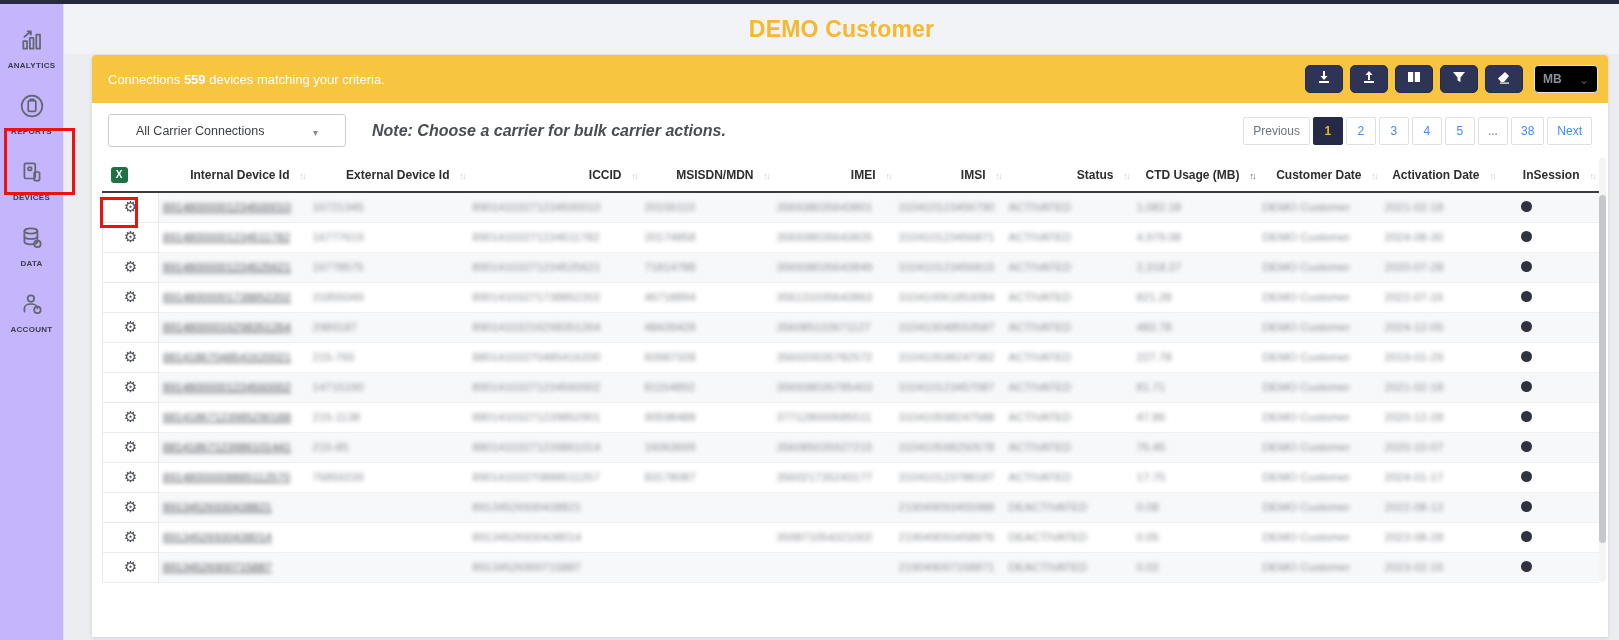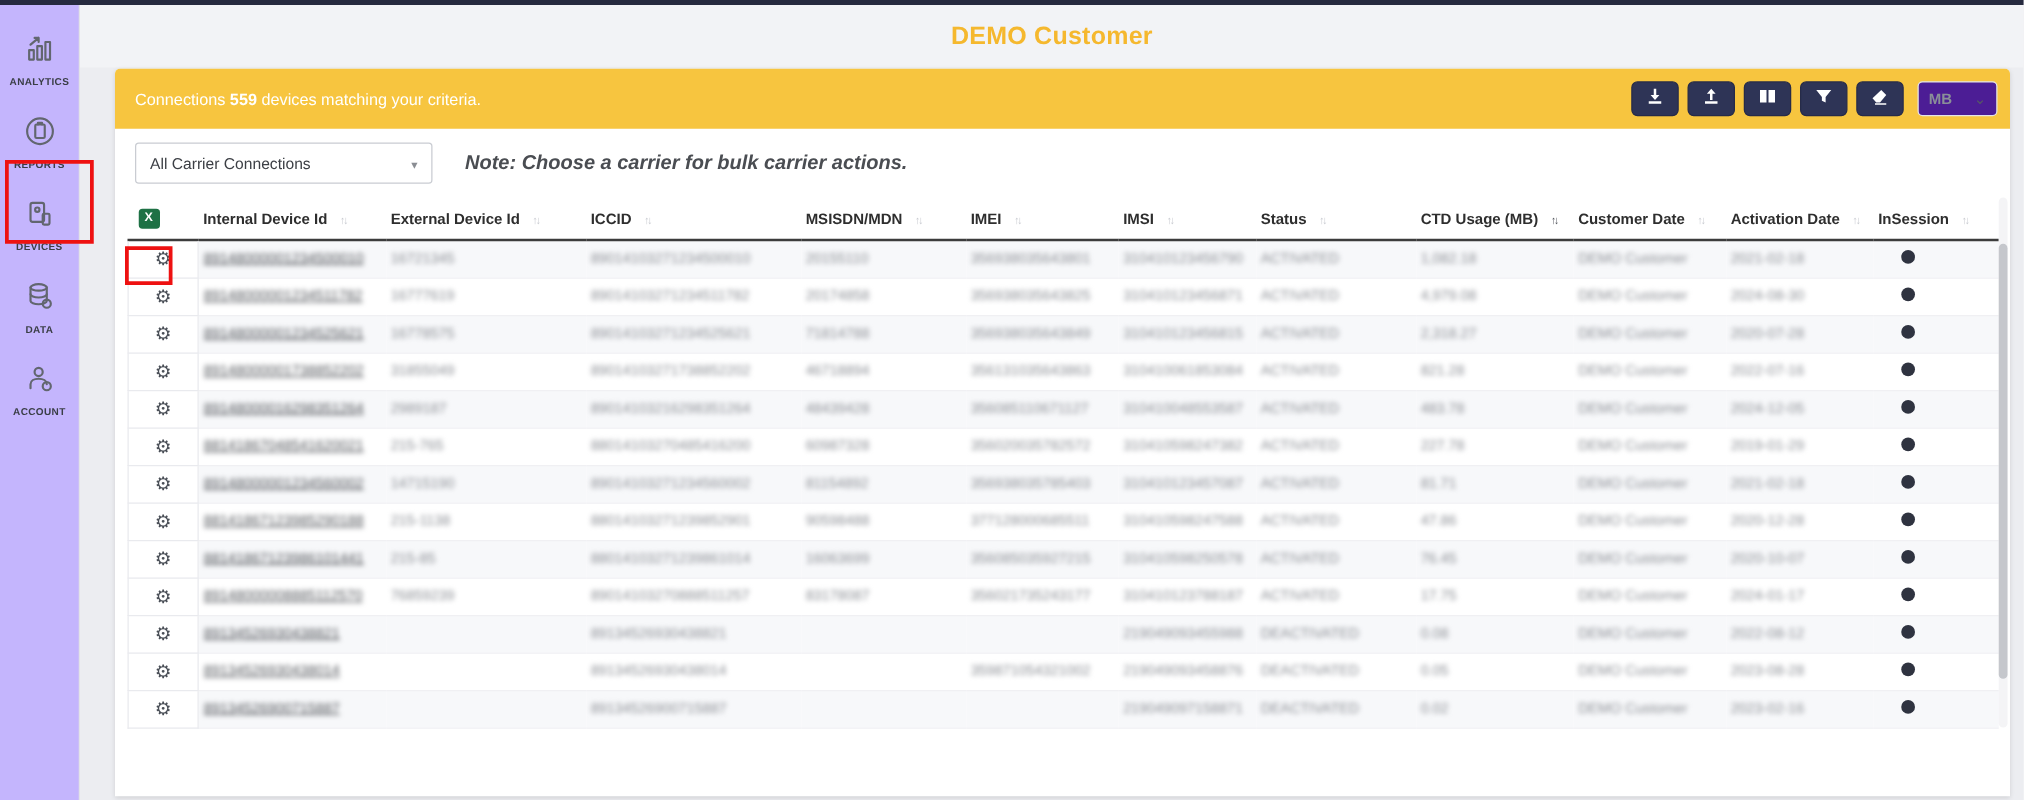--- a/index.html
+++ b/index.html
@@ -8,21 +8,21 @@
     font-family:"Liberation Sans", sans-serif;
     background:#ecedf1;
     position:relative;
   }
   
   .top-strip { position:absolute; left:0; top:0; width:1619px; height:4px; background:#262a3f; }
   .app-header {
     position:absolute; left:64px; top:4px; width:1555px; height:50px;
     background:#f2f3f6; display:flex; align-items:center; justify-content:center;
   }
-  .app-title { font-size:20px; font-weight:bold; color:#f5b82e; letter-spacing:.2px; }
+  .app-title { font-size:23px; font-weight:bold; color:#f5b82e; letter-spacing:.2px; }
 
   
   .sidebar {
     position:absolute; left:0; top:4px; width:64px; height:636px;
     background:#c4b5fd; border-right:1px solid #e2e3e8;
     display:flex; flex-direction:column; align-items:center; padding-top:12px;
   }
   .side-item { width:60px; height:64px; margin-bottom:2px; display:flex; flex-direction:column; align-items:center; justify-content:center; cursor:pointer; }
   .side-item svg { width:26px; height:26px; stroke:#62666f; fill:none; stroke-width:1.6; stroke-linecap:round; stroke-linejoin:round; }
   .side-label { margin-top:4px; font-size:8px; font-weight:bold; color:#3a3e46; letter-spacing:.3px; }
@@ -40,51 +40,51 @@
   }
   .banner-text { font-size:13px; color:#ffffff; }
   .banner-text b { font-weight:bold; }
   .banner-right { margin-left:auto; display:flex; align-items:center; gap:7px; }
   .nav-btn {
     width:38px; height:28px; background:#2e3456; border:1px solid #262b48; border-radius:5px;
     display:flex; align-items:center; justify-content:center; cursor:pointer;
   }
   .nav-btn svg { width:16px; height:16px; fill:#ffffff; }
   .unit-select {
-    width:64px; height:28px; background:#4c1d95; border:1px solid #e4e4e8; border-radius:4px;
+    width:64px; height:28px; background:#000000; border:1px solid #e4e4e8; border-radius:4px;
     display:flex; align-items:center; justify-content:space-between; padding:0 8px; cursor:pointer; margin-left:4px;
   }
   .unit-select .val { font-size:12px; font-weight:bold; color:#8a8f98; }
   .caret::after { content:"⌄"; font-size:12px; color:#555a63; line-height:8px; }
 
   
   .toolbar {
     position:absolute; left:0; top:48px; width:1516px; height:55px;
     display:flex; align-items:center; padding:0 16px;
   }
   .carrier-select {
     width:238px; height:33px; border:1px solid #c9ccd2; border-radius:3px; background:#fff;
-    display:flex; align-items:center; justify-content:space-between; padding:0 11px; cursor:pointer;
+    display:flex; align-items:center; justify-content:space-between; padding:0 27px; cursor:pointer;
   }
   .carrier-select .val { font-size:12.5px; color:#3c3f45; }
   .carrier-select .sm-caret::after { content:"▾"; font-size:10px; color:#8a8d93; }
   .note { margin-left:26px; font-size:16px; font-style:italic; font-weight:bold; color:#4a4d52; }
   .pagination { margin-left:auto; display:flex; gap:3px; }
   .page-btn {
     min-width:30px; height:28px; padding:0 9px; background:#fff; border:1px solid #dde0e5; border-radius:2px;
     display:flex; align-items:center; justify-content:center; font-size:12px; color:#3d8bfd; cursor:pointer;
   }
   .page-btn.muted { color:#6c757d; }
   .page-btn.active { background:#252a47; border-color:#252a47; color:#f2b32a; font-weight:bold; }
 
   
   .tbl-wrap { position:absolute; left:10px; top:103px; width:1496px; }
   table { width:1496px; border-collapse:collapse; table-layout:fixed; }
   thead th {
-    height:34px; text-align:left; font-size:12px; font-weight:bold; color:#2e2e2e;
+    height:34px; text-align:right; font-size:12px; font-weight:bold; color:#2e2e2e;
     border-bottom:2px solid #3c3c3c; padding:0 4px; white-space:nowrap; overflow:hidden;
   }
   thead th .sort { margin-left:10px; cursor:pointer; }
   .sort::after { content:"↑↓"; font-size:9px; letter-spacing:-2px; color:#c9cbd1; }
   .sort.desc::after { color:#55585f; }
   tbody td { height:30px; font-size:11.5px; color:#8d9096; padding:0 4px; border-bottom:1px solid #f0f0f3; white-space:nowrap; overflow:hidden; }
   tbody tr:nth-child(odd) { background:#f7f8fa; }
   td.gear-cell { text-align:center; border:1px solid #e9eaee; background:#fff; cursor:pointer; }
   .gear::after { content:"⚙"; font-size:15px; color:#4a4f57; }
   .blur { filter:blur(2.3px); }
@@ -209,20 +209,31 @@
       </div>
     </div>
   </div>
 
   <div class="toolbar">
     <div class="carrier-select">
       <span class="val">All Carrier Connections</span>
       <span class="sm-caret"></span>
     </div>
     <div class="note">Note: Choose a carrier for bulk carrier actions.</div>
+    <div class="pagination">
+        <div class="page-btn muted">Previous</div>
+        <div class="page-btn active">1</div>
+        <div class="page-btn">2</div>
+        <div class="page-btn">3</div>
+        <div class="page-btn">4</div>
+        <div class="page-btn">5</div>
+        <div class="page-btn muted">...</div>
+        <div class="page-btn">38</div>
+        <div class="page-btn">Next</div>
+      </div>
   </div>
 
   <div class="tbl-wrap">
     <table>
       <colgroup>
         <col style="width:56px">
           <col style="width:150px">
           <col style="width:160px">
           <col style="width:172px">
         <col style="width:132px">

